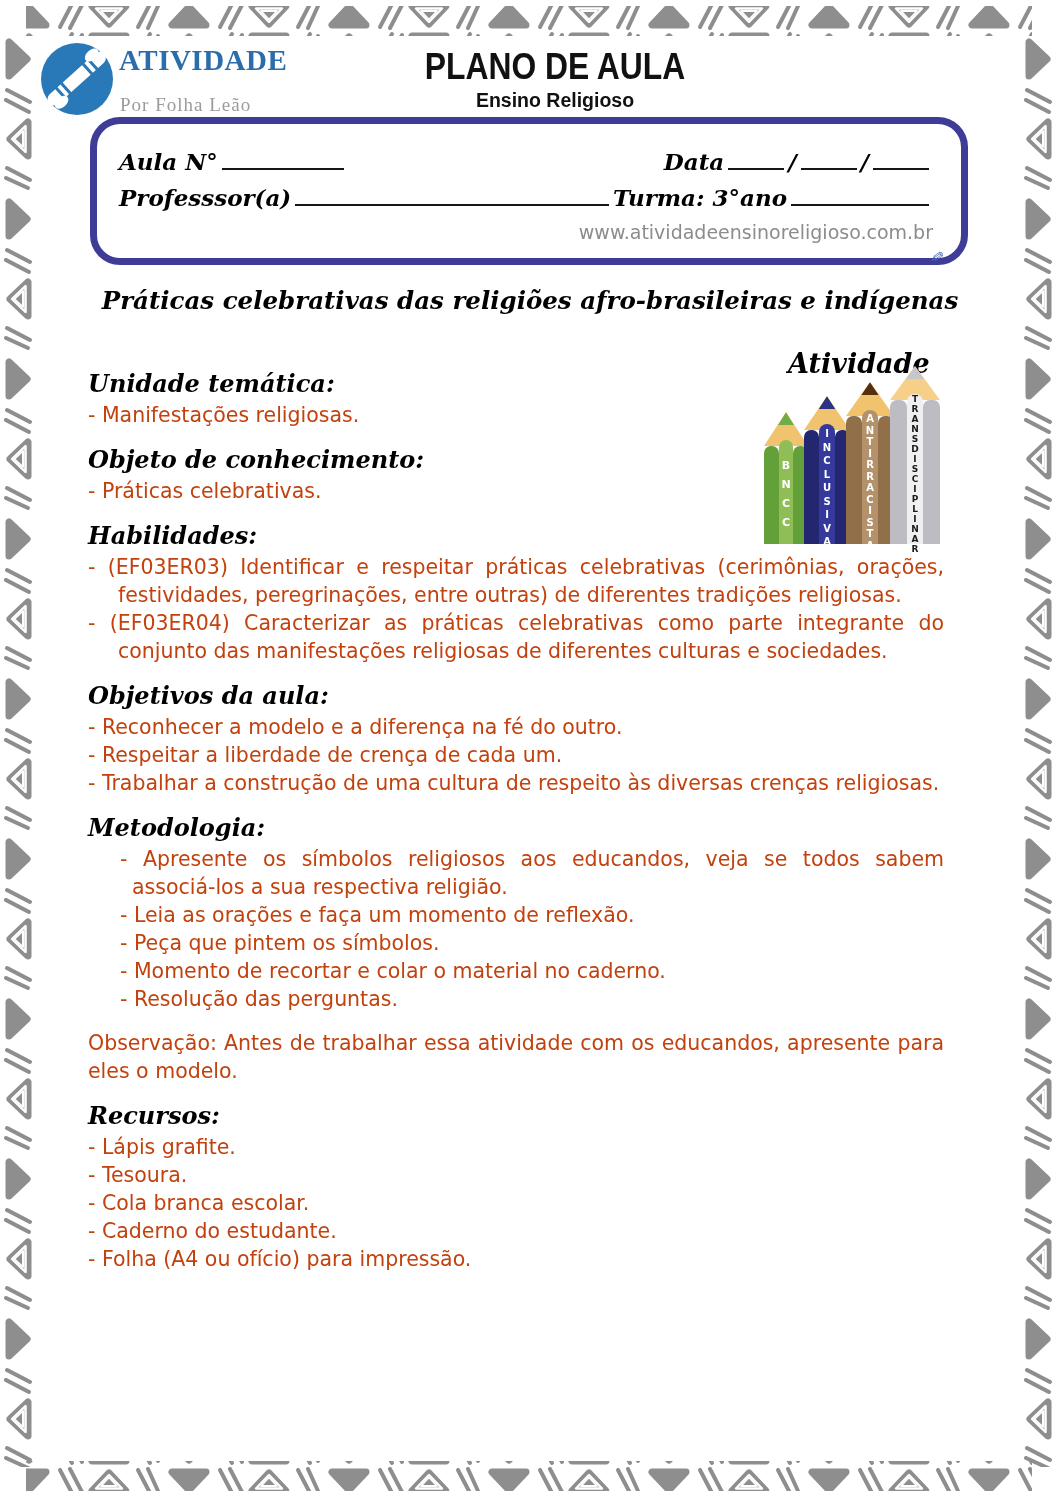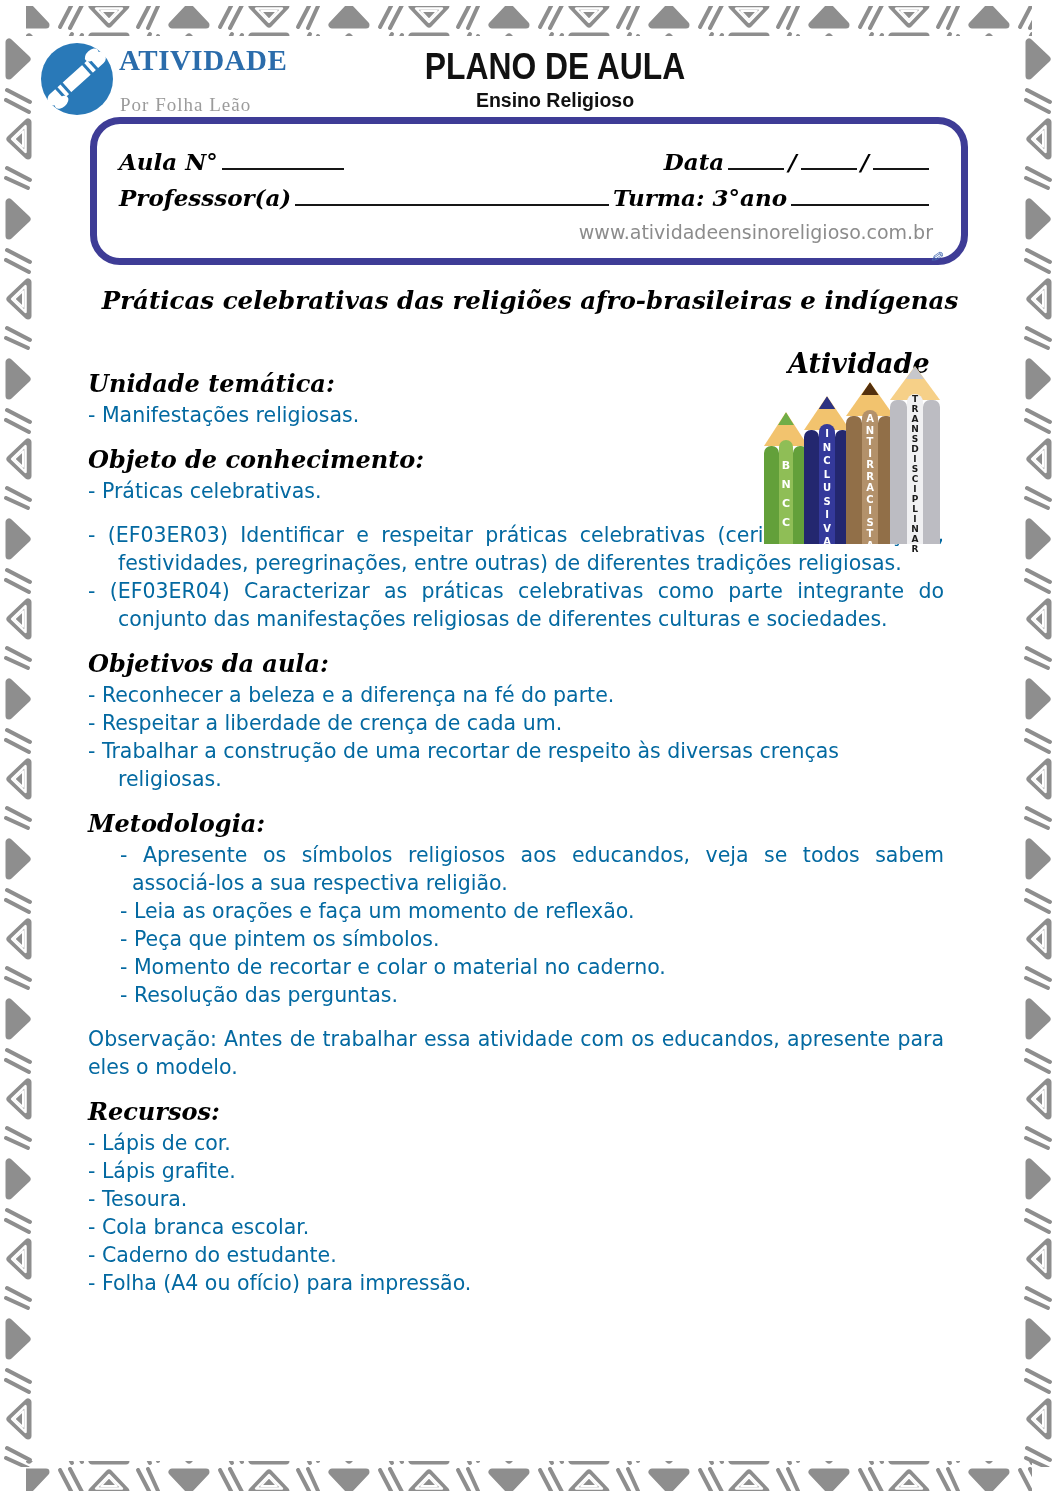--- a/index.html
+++ b/index.html
@@ -59,21 +59,21 @@
   .p4 .mid{background:#f0f0f2;} .p4 .side{background:#bcbcc2;} .p4 .lead{background:#c7c7cb;} .p4 .cone{background:#f6d088;}
   .p1 .pencil-label{color:#fff;font-size:11px;letter-spacing:6px;}
   .p2 .pencil-label{color:#fff;font-size:10px;letter-spacing:2.5px;}
   .p3 .pencil-label{color:#fff;font-size:10px;letter-spacing:.5px;}
   .p4 .pencil-label{color:#1a1a1a;font-size:9px;letter-spacing:0;}
 
   
   .content{position:absolute;left:88px;top:369px;width:856px;z-index:1;}
   .sec{margin-bottom:16px;}
   .sec-h{font-size:24px;line-height:30px;margin-bottom:2px;}
-  .item,.para{font-size:20.5px;line-height:28px;color:#0369a1;}
+  .item,.para{font-size:20.5px;line-height:28px;color:#c2410c;}
   .item{padding-left:30px;text-indent:-30px;}
   .indent-sm .item{padding-left:12px;text-indent:-12px;margin-left:32px;}
   .just .item,.para.just{text-align:justify;}
 </style>
 </head>
 <body>
 
 <div class="page">
 
   <svg class="border-svg" width="1058" height="1497" viewBox="0 0 1058 1497">
@@ -200,47 +200,47 @@
       <div class="item">- Manifestações religiosas.</div>
     </div>
 
 
     <div class="sec">
       <div class="sec-h script">Objeto de conhecimento:</div>
       <div class="item">- Práticas celebrativas.</div>
     </div>
 
     <div class="sec just">
+      <div class="sec-h script">Habilidades:</div>
       <div class="item">- (EF03ER03) Identificar e respeitar práticas celebrativas (cerimônias, orações, festividades, peregrinações, entre outras) de diferentes tradições religiosas.</div>
       <div class="item">- (EF03ER04) Caracterizar as práticas celebrativas como parte integrante do conjunto das manifestações religiosas de diferentes culturas e sociedades.</div>
     </div>
 
     <div class="sec">
       <div class="sec-h script">Objetivos da aula:</div>
-      <div class="item">- Reconhecer a beleza e a diferença na fé do parte.</div>
+      <div class="item">- Reconhecer a modelo e a diferença na fé do outro.</div>
       <div class="item">- Respeitar a liberdade de crença de cada um.</div>
-      <div class="item">- Trabalhar a construção de uma recortar de respeito às diversas crenças religiosas.</div>
+      <div class="item">- Trabalhar a construção de uma cultura de respeito às diversas crenças religiosas.</div>
     </div>
 
     <div class="sec indent-sm just">
       <div class="sec-h script">Metodologia:</div>
       <div class="item">- Apresente os símbolos religiosos aos educandos, veja se todos sabem associá-los a sua respectiva religião.</div>
       <div class="item">- Leia as orações e faça um momento de reflexão.</div>
       <div class="item">- Peça que pintem os símbolos.</div>
       <div class="item">- Momento de recortar e colar o material no caderno.</div>
       <div class="item">- Resolução das perguntas.</div>
     </div>
 
     <div class="sec">
       <div class="para just">Observação: Antes de trabalhar essa atividade com os educandos, apresente para eles o modelo.</div>
     </div>
 
     <div class="sec">
       <div class="sec-h script">Recursos:</div>
-      <div class="item">- Lápis de cor.</div>
       <div class="item">- Lápis grafite.</div>
       <div class="item">- Tesoura.</div>
       <div class="item">- Cola branca escolar.</div>
       <div class="item">- Caderno do estudante.</div>
       <div class="item">- Folha (A4 ou ofício) para impressão.</div>
     </div>
 
   </main>
 </div>
 

